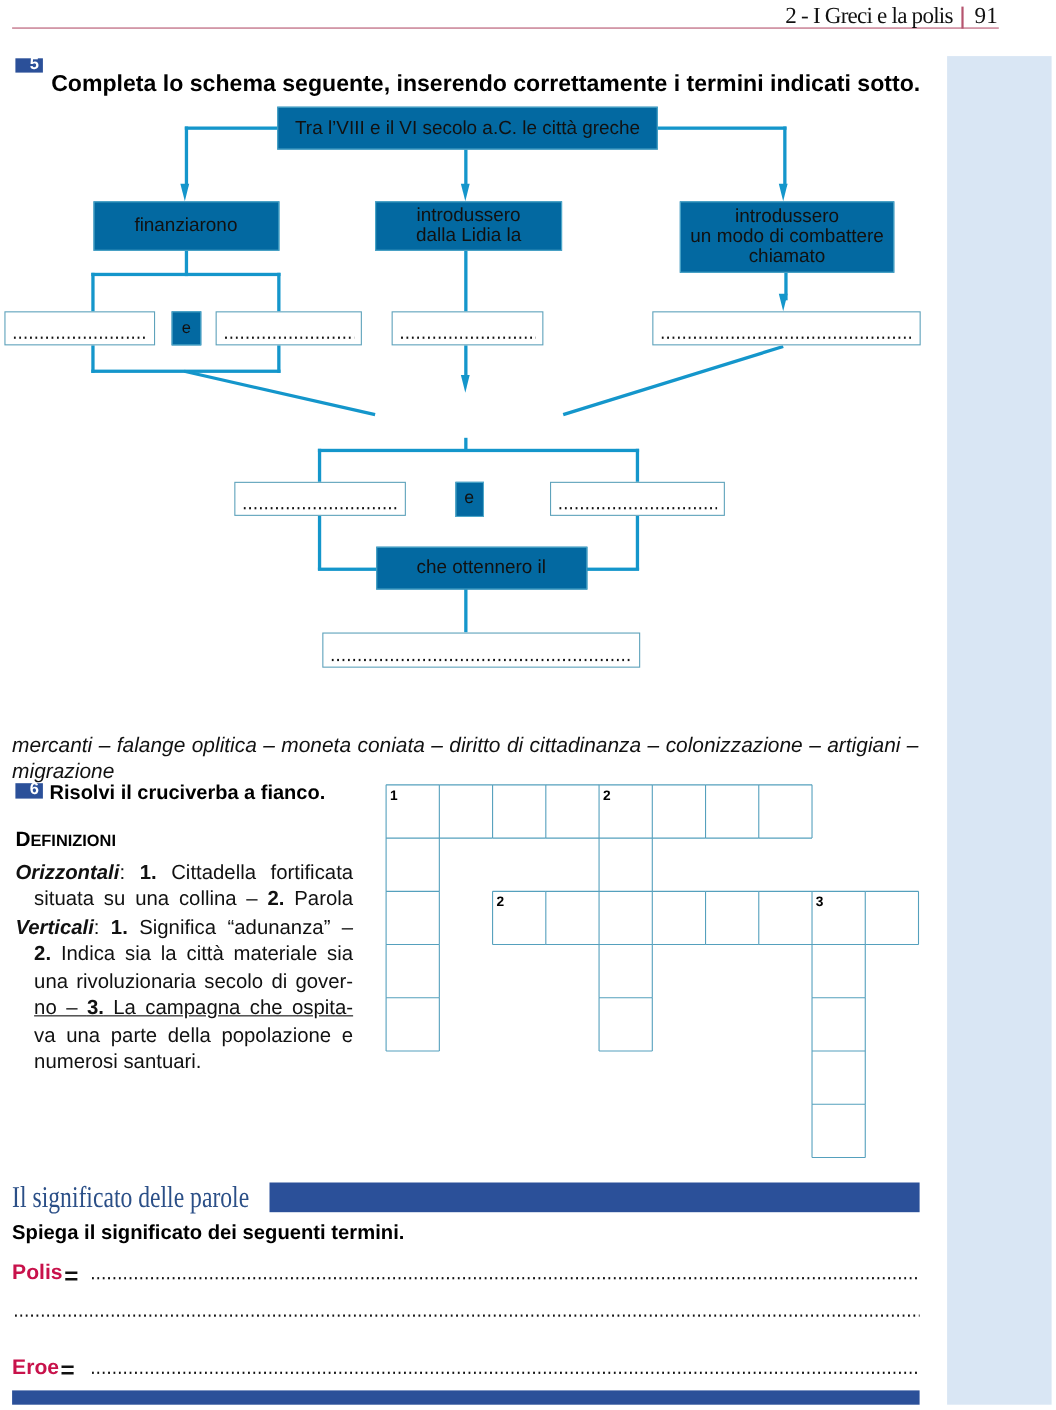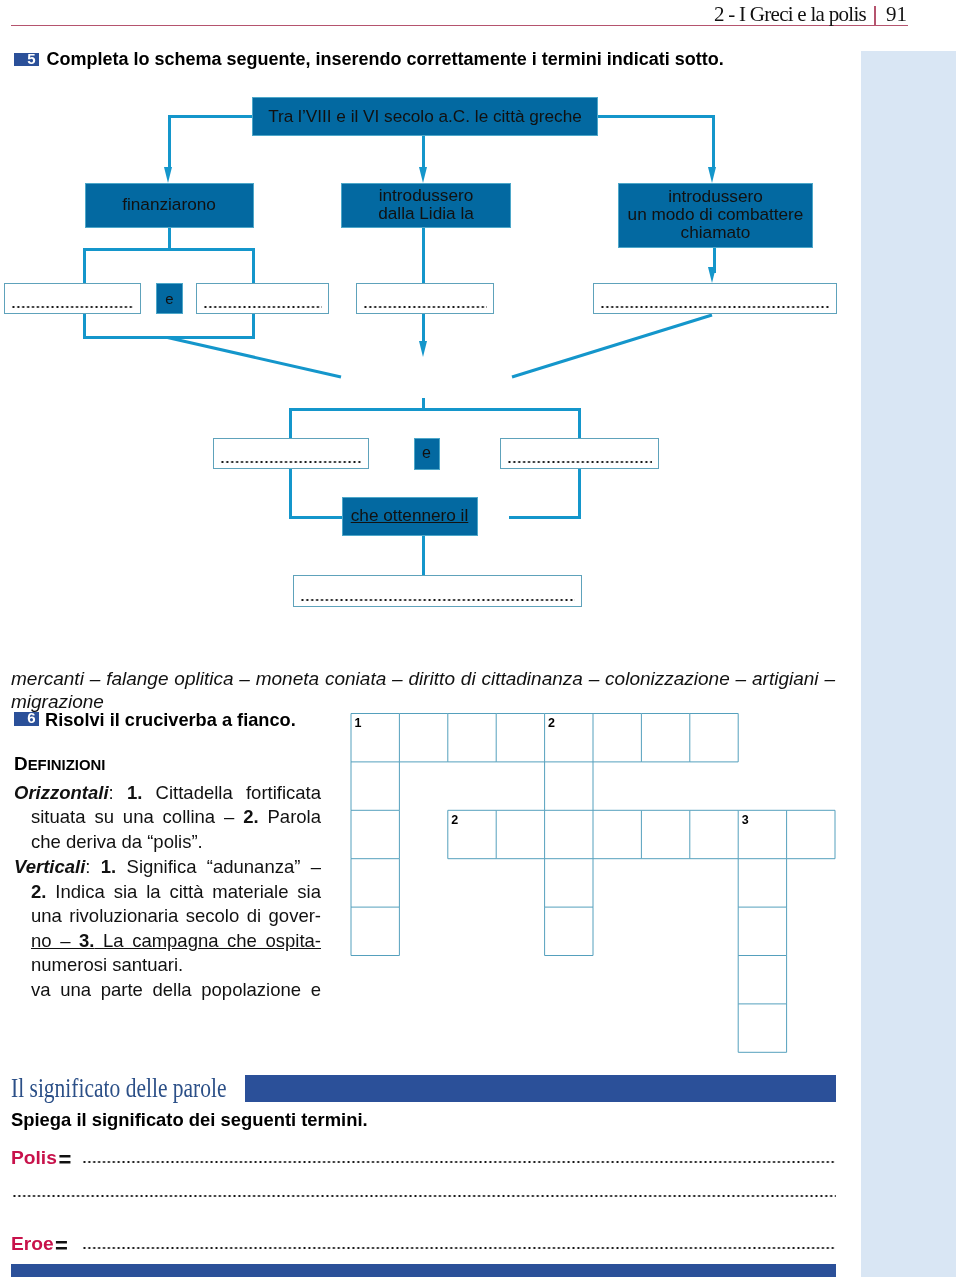--- a/index.html
+++ b/index.html
@@ -77,21 +77,21 @@
   <div class="runhead">
     <div class="rule"></div>
     <div class="tick"></div>
     <div class="ttl">2 - I Greci e la polis</div>
     <div class="pno">91</div>
   </div>
 
   <div class="sidecol"></div>
 
   <div class="exnum" style="left:14px;top:52.5px;width:24.5px;height:13.5px;font-size:15px;line-height:12.3px;padding-right:3px;">5</div>
-  <div class="exh" style="left:46.5px;top:49px;font-size:18px;">Completa lo schema seguente, inserendo correttamente i termini indicati sotto.</div>
+  <div class="exh" style="left:46.5px;top:65px;font-size:21px;">Completa lo schema seguente, inserendo correttamente i termini indicati sotto.</div>
 
   <div class="fc">
 
     <div class="nodebox" style="left:252px;top:97px;width:346px;height:39px;">Tra l’VIII e il VI secolo a.C. le città greche</div>
 
     <div class="hline" style="left:168px;top:115px;width:86px;"></div>
     <div class="vline" style="left:168px;top:115px;height:55px;"></div>
     <div class="arrowhead" style="left:164.2px;top:167px;"></div>
 
     <div class="vline" style="left:421.8px;top:136px;height:34px;"></div>
@@ -149,21 +149,21 @@
     <div class="hline" style="left:509px;top:516px;width:71.7px;"></div>
 
     <div class="dotbox" style="left:212.5px;top:438px;width:156px;height:31px;">
         <i></i>
       </div>
     <div class="nodebox" style="left:413.5px;top:438px;width:26px;height:31.5px;font-size:16px;">e</div>
     <div class="dotbox" style="left:500px;top:438px;width:159px;height:31px;">
         <i></i>
       </div>
 
-    <div class="nodebox" style="left:341.5px;top:496.5px;width:136px;height:39px;text-decoration:underline;">che ottennero il</div>
+    <div class="nodebox" style="left:341.5px;top:496.5px;width:192px;height:39px;">che ottennero il</div>
 
     <div class="vline" style="left:421.8px;top:535px;height:40px;"></div>
 
     <div class="dotbox" style="left:292.5px;top:574.5px;width:289px;height:32px;">
         <i></i>
       </div>
   </div>
 
   <div class="wordbank" style="left:11px;top:667px;width:824px;">mercanti – falange oplitica – moneta coniata – diritto di cittadinanza – colonizzazione – artigiani – migrazione</div>
 
@@ -171,29 +171,28 @@
   <div class="exh" style="left:45px;top:709.5px;font-size:18.2px;">Risolvi il cruciverba a fianco.</div>
 
   <div class="defhead" style="left:14px;top:752.5px;">
     <span class="big">D</span><span class="sm">EFINIZIONI</span>
   </div>
 
   <div class="defs" style="left:14px;top:780.5px;width:307px;">
     <div class="defpar" id="def-oriz">
         <div class="defline"><span class="lab">Orizzontali</span>: <b>1.</b> Cittadella fortificata</div>
         <div class="defline" style="padding-left: 17px;">situata su una collina – <b>2.</b> Parola</div>
-        <div class="defline last" style="padding-left: 17px;">che deriva da “polis”.</div>
       </div>
     <div class="defpar" id="def-vert">
         <div class="defline"><span class="lab">Verticali</span>: <b>1.</b> Significa “adunanza” –</div>
         <div class="defline" style="padding-left: 17px;"><b>2.</b> Indica sia la città materiale sia</div>
         <div class="defline" style="padding-left: 17px;">una rivoluzionaria secolo di gover-</div>
         <div class="defline" style="padding-left: 17px; text-decoration: underline;">no – <b>3.</b> La campagna che ospita-</div>
+        <div class="defline" style="padding-left: 17px;">va una parte della popolazione e</div>
         <div class="defline last" style="padding-left: 17px;">numerosi santuari.</div>
-        <div class="defline" style="padding-left: 17px;">va una parte della popolazione e</div>
       </div>
   </div>
 
   <div class="cw" id="cw">
       <div class="cwcell" style="left: 351px; top: 713.5px; width: 48.4px; height: 48.4px;"></div>
       <div class="cwcell" style="left: 399.4px; top: 713.5px; width: 48.4px; height: 48.4px;"></div>
       <div class="cwcell" style="left: 447.8px; top: 713.5px; width: 48.4px; height: 48.4px;"></div>
       <div class="cwcell" style="left: 496.2px; top: 713.5px; width: 48.4px; height: 48.4px;"></div>
       <div class="cwcell" style="left: 544.6px; top: 713.5px; width: 48.4px; height: 48.4px;"></div>
       <div class="cwcell" style="left: 593px; top: 713.5px; width: 48.4px; height: 48.4px;"></div>

